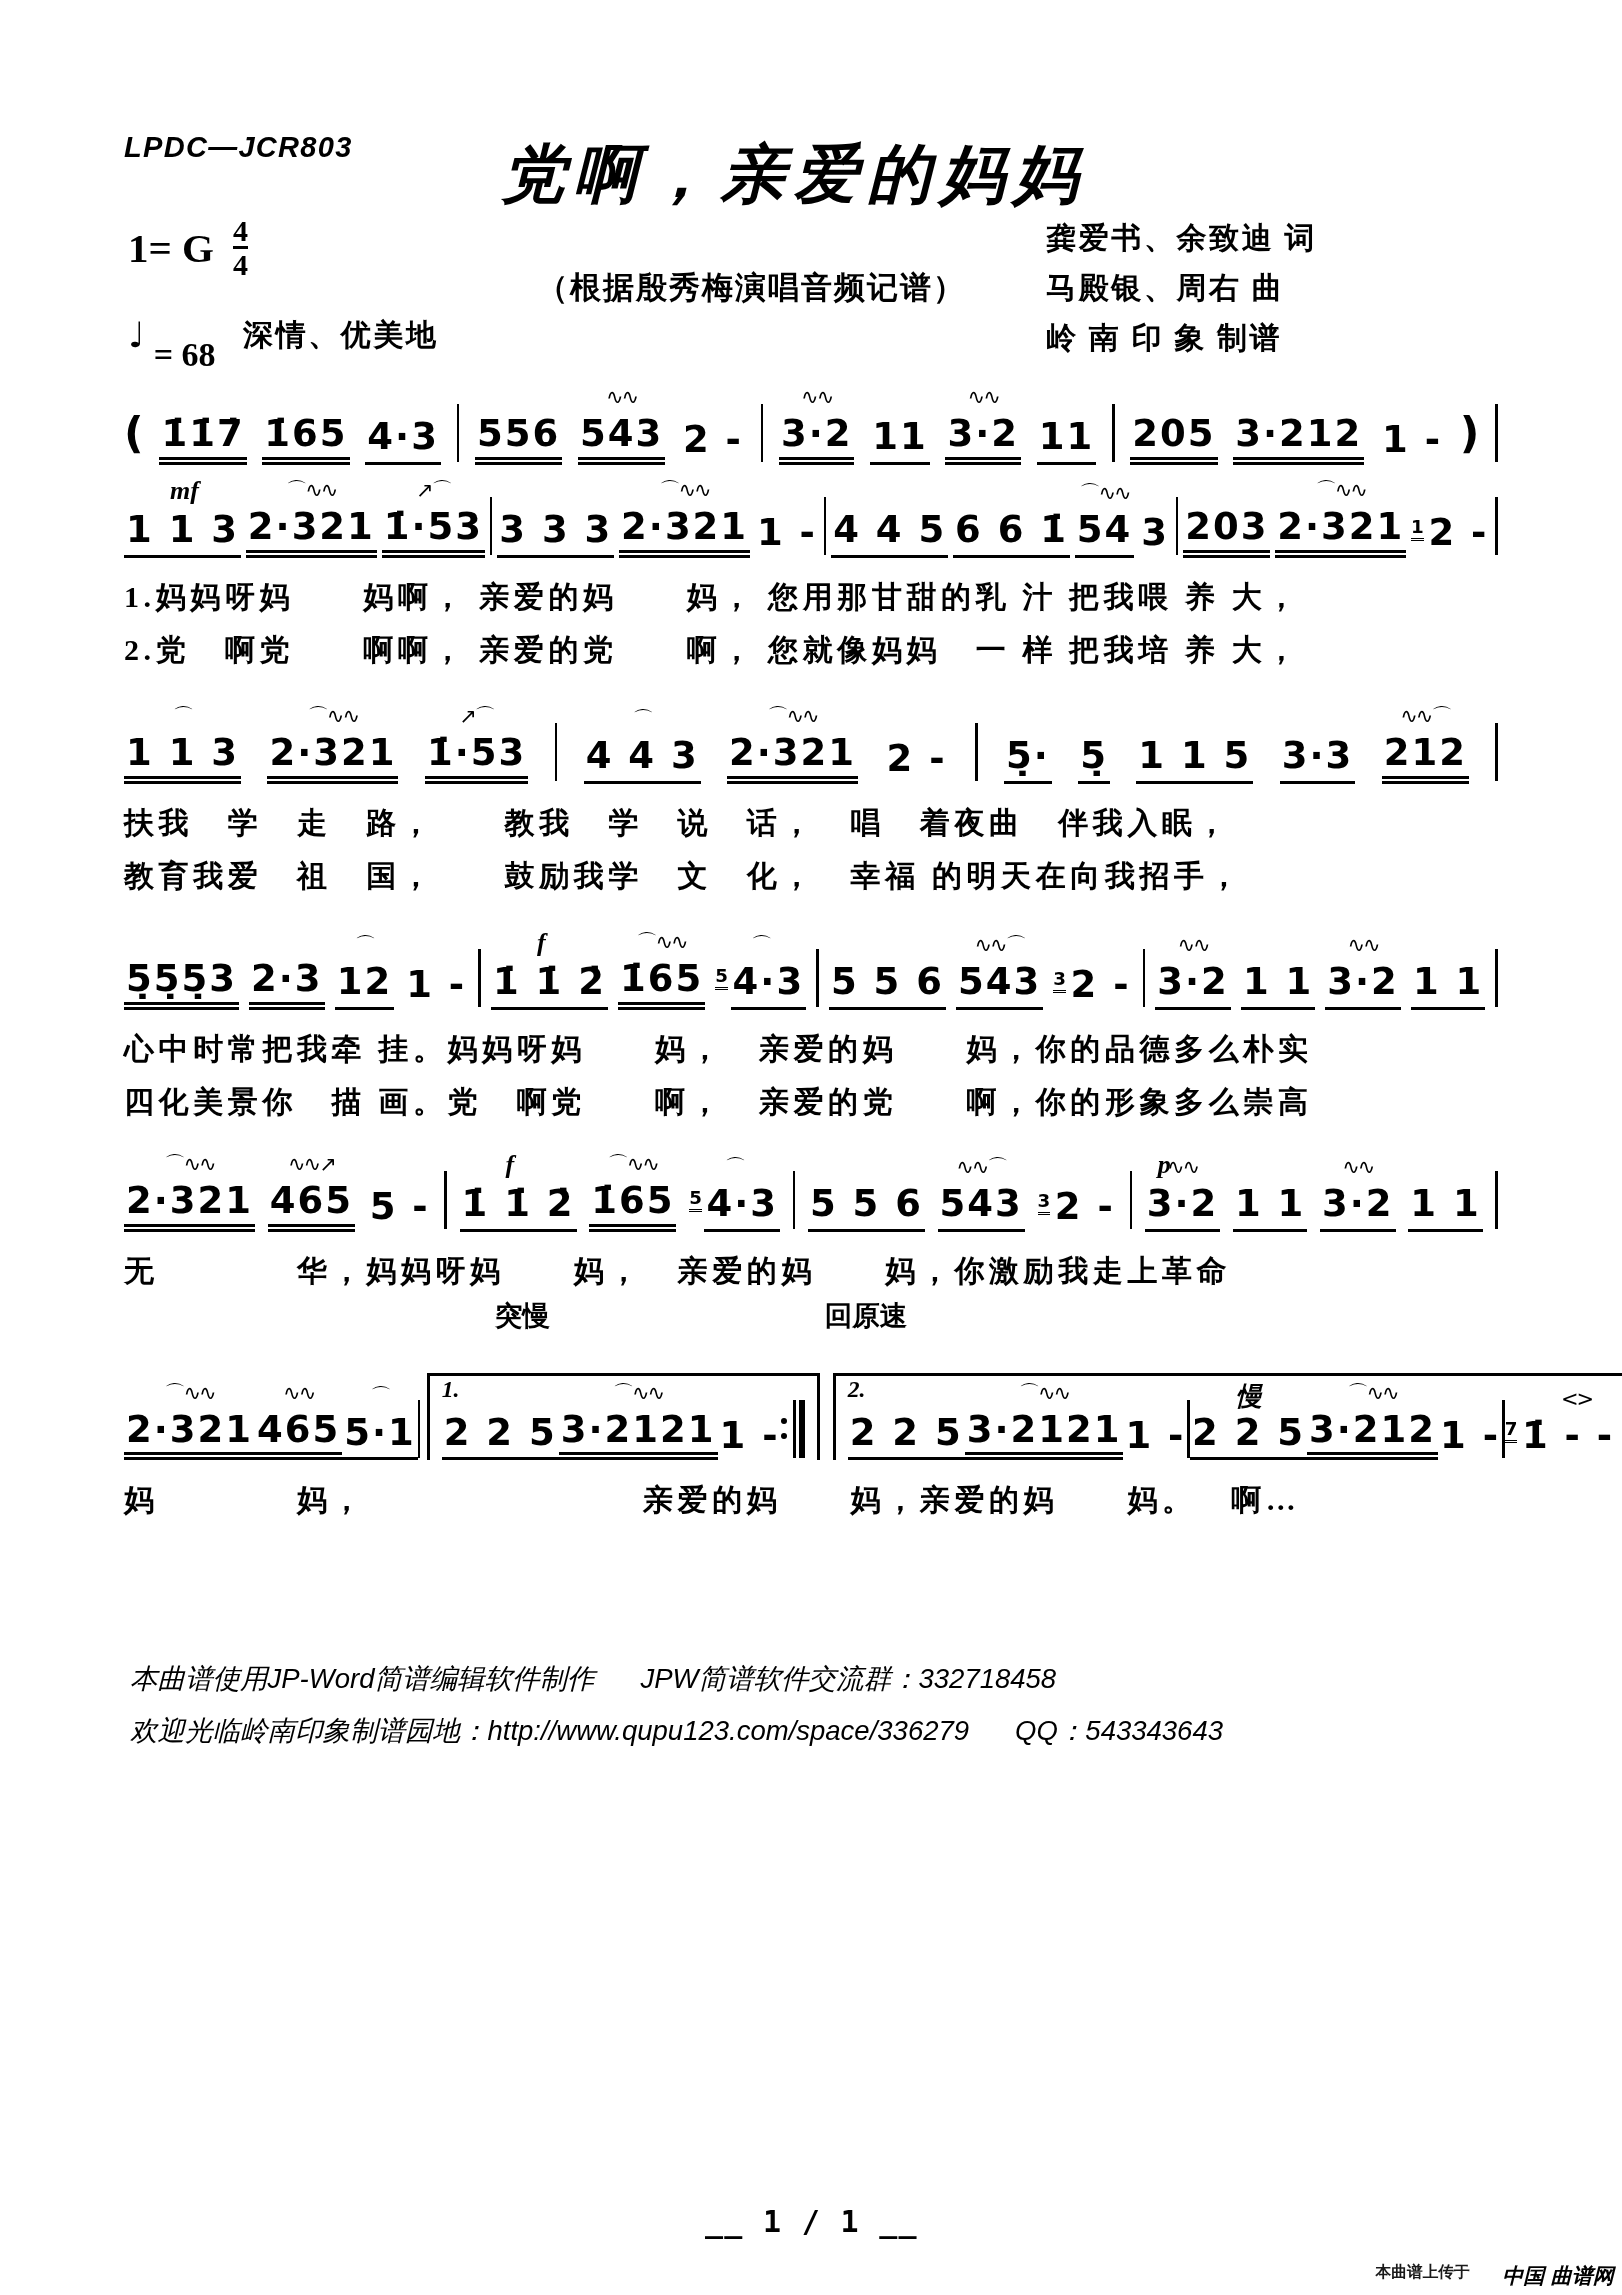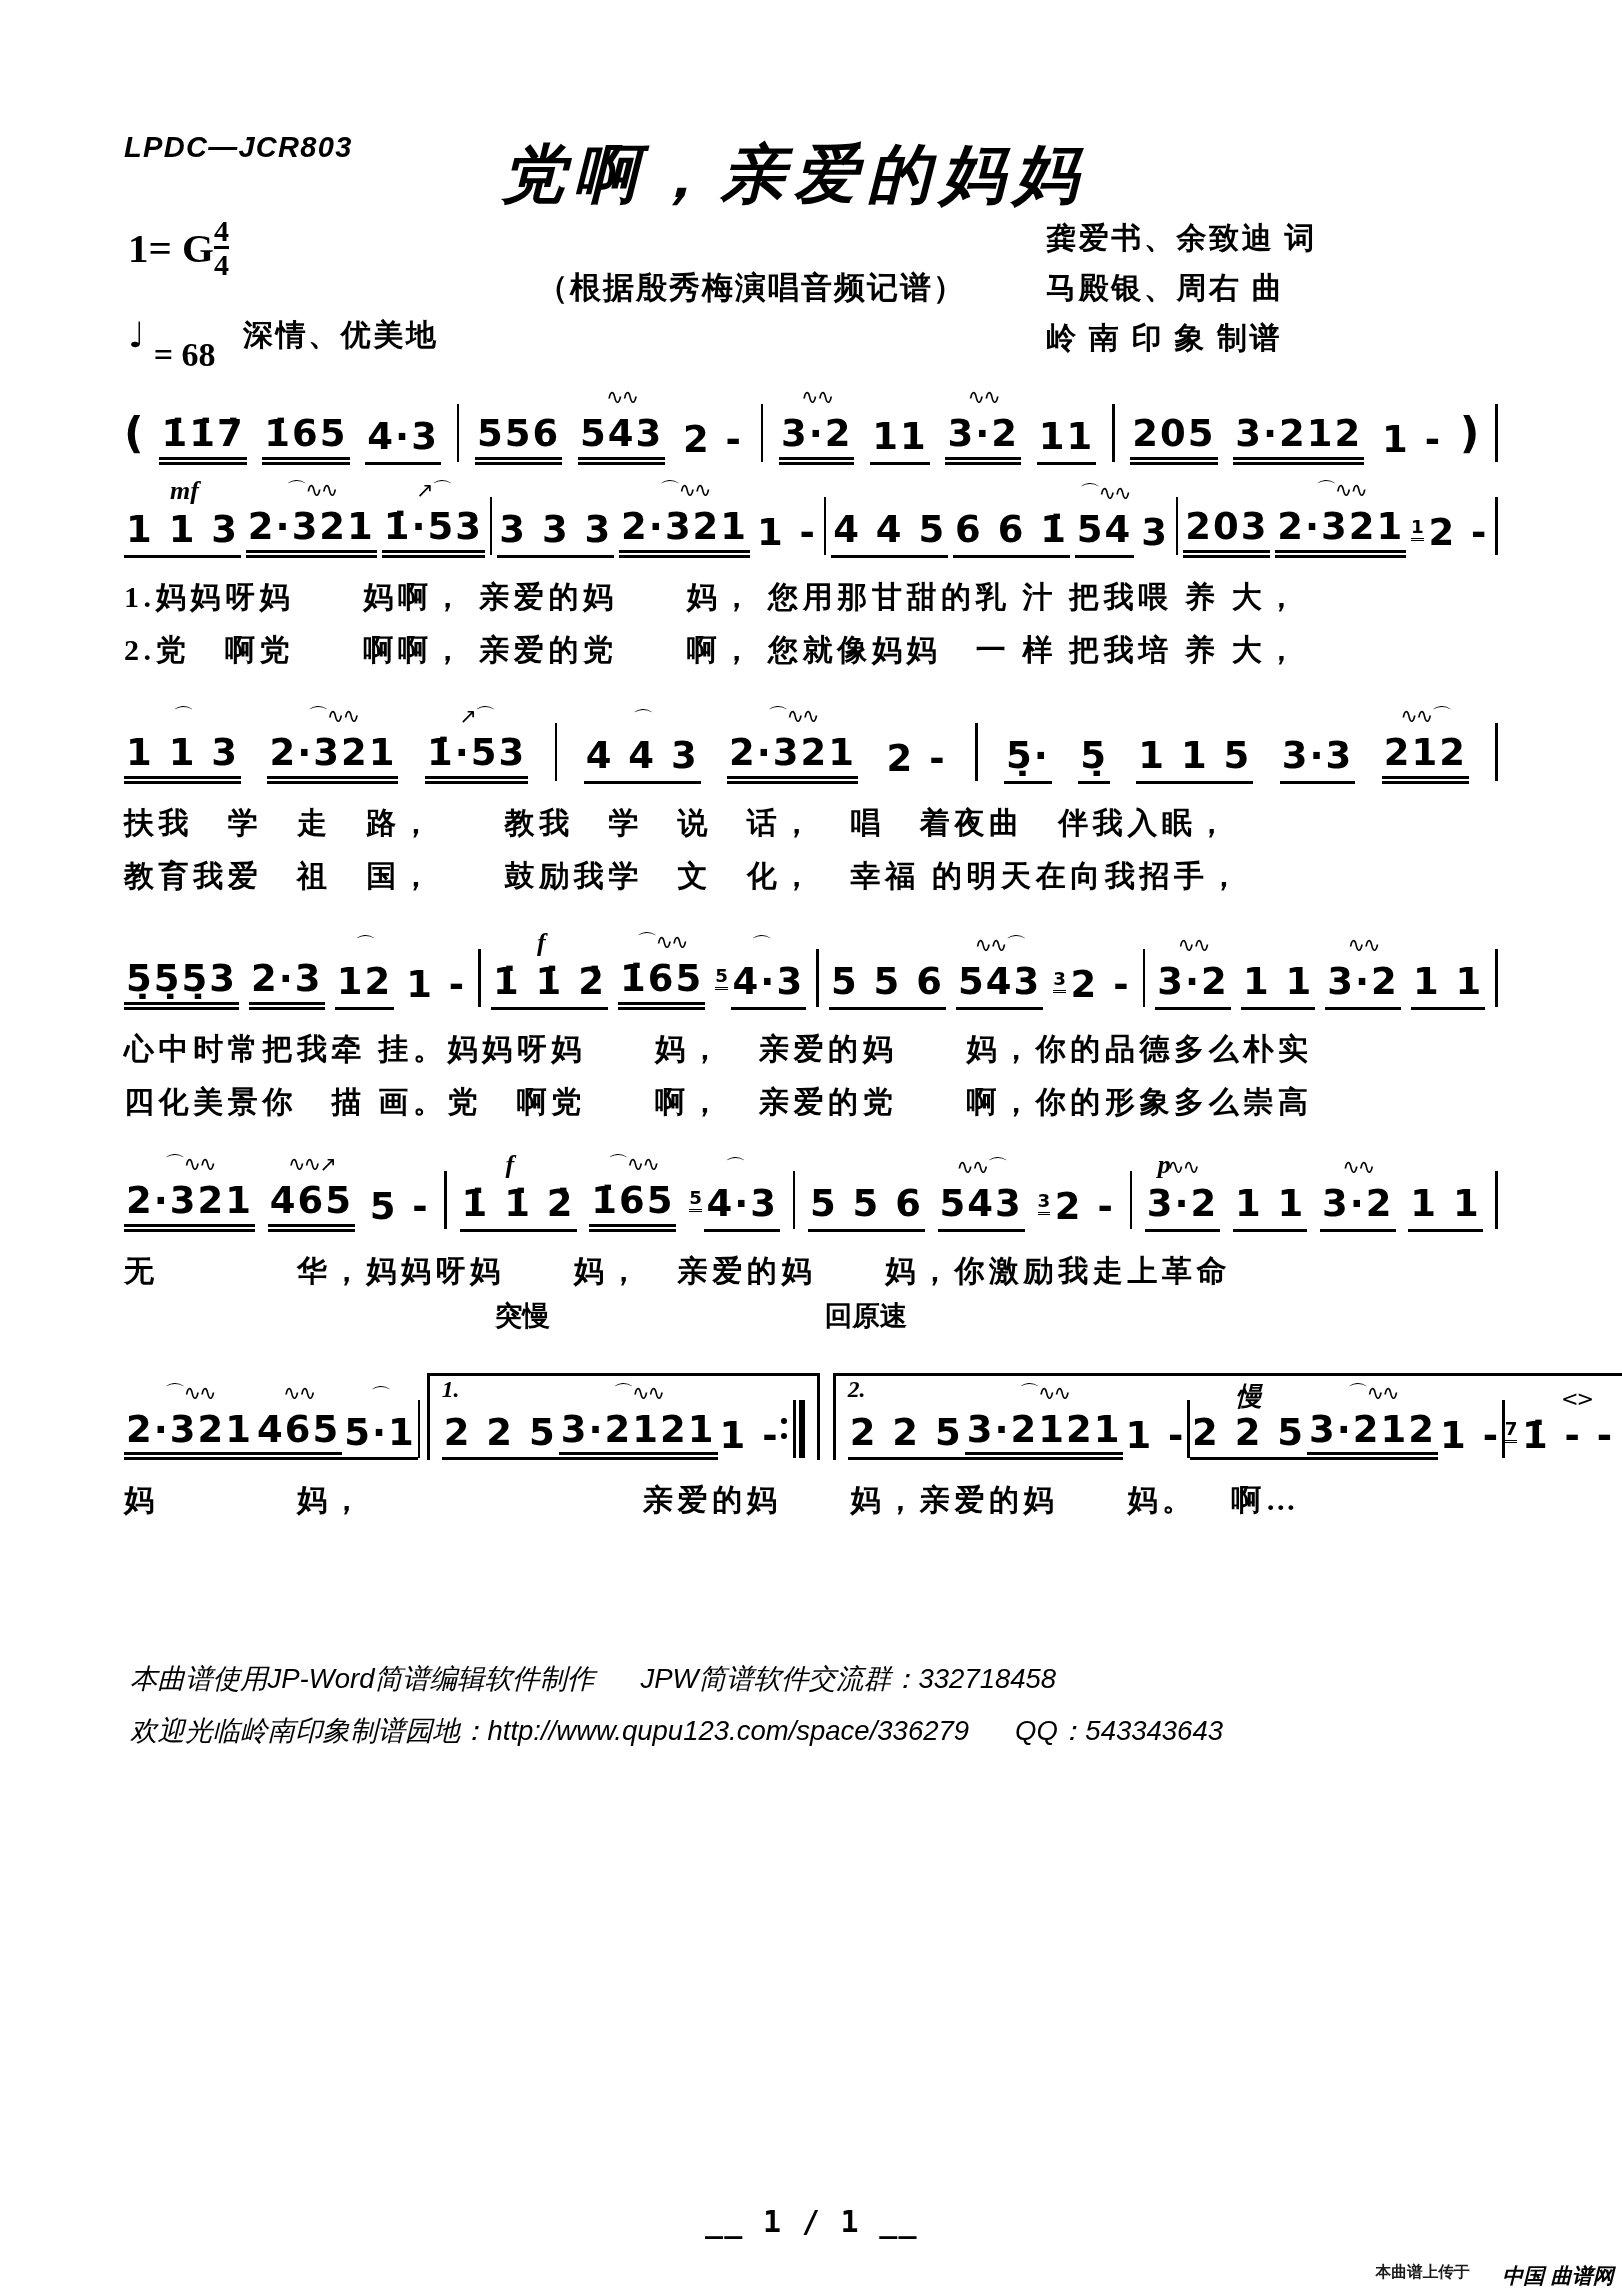--- a/index.html
+++ b/index.html
@@ -3,21 +3,21 @@
 <meta charset="utf-8">
 <style>
   html,body{margin:0;padding:0;background:#888;}
   .page{position:relative;width:1623px;height:2295px;background:#ffffff;overflow:hidden;
         font-family:"Liberation Serif", serif;color:#000;}
   
   .catalog{position:absolute;left:124px;top:131px;font:italic bold 29px "Liberation Sans",sans-serif;letter-spacing:1.3px;}
   .title{position:absolute;top:131px;left:50%;transform:translateX(-53%);margin:0;
          font:bold italic 64px "Liberation Serif",serif;letter-spacing:9.2px;white-space:nowrap;}
   .subtitle{position:absolute;left:537px;top:267px;font:bold 31px "Liberation Serif",serif;letter-spacing:2px;}
-  .keyline{position:absolute;left:128px;top:216px;font:bold 41px "Liberation Serif",serif;display:flex;align-items:center;gap:0;}
+  .keyline{position:absolute;left:128px;top:216px;font:bold 41px "Liberation Serif",serif;display:flex;align-items:center;gap:19px;}
   .frac{display:inline-flex;flex-direction:column;align-items:center;font-size:30px;line-height:1.0;}
   .frac .fden{border-top:3.3px solid #000;padding-top:1.3px;}
   .tempoline{position:absolute;left:128px;top:296px;display:flex;align-items:center;gap:9.2px;}
   .tnote{font:bold 35px "DejaVu Sans",sans-serif;}
   .teq{font:bold 34px "Liberation Serif",serif;margin-top:40px;}
   .texpr{font:bold 30px "Liberation Serif",serif;margin-left:18.3px;letter-spacing:2.6px;}
   .credits{position:absolute;right:306px;top:213px;text-align:left;}
   .credit-line{font:bold 30px "Liberation Serif",serif;line-height:50px;letter-spacing:2.6px;white-space:pre;}
   
   .system{position:absolute;left:124px;width:1374px;}

